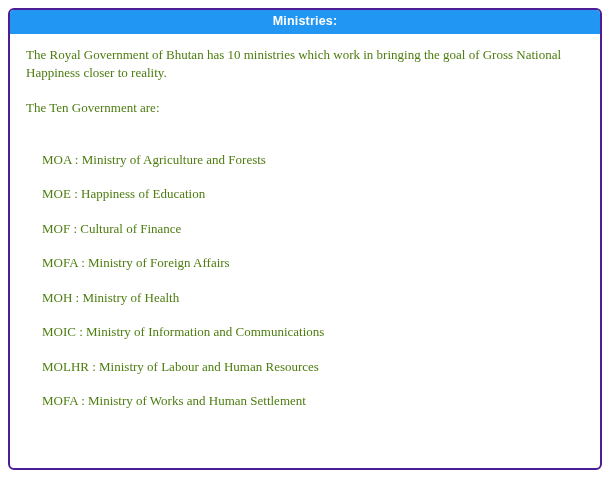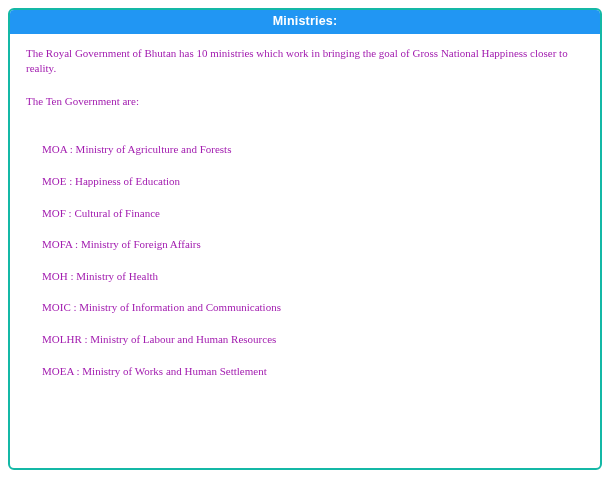--- a/index.html
+++ b/index.html
@@ -13,21 +13,21 @@
     font-family: "Liberation Serif", serif;
     overflow: hidden;
   }
   .panel {
     position: absolute;
     left: 8px;
     top: 8px;
     width: 594px;
     height: 462px;
     box-sizing: border-box;
-    border: 2px solid #14b8a6;
+    border: 2px solid #4c1d95;
     border-radius: 6px;
     background: #ffffff;
     overflow: hidden;
     display: flex;
     flex-direction: column;
   }
   .panel-header {
     background: #2196f3;
     color: #ffffff;
     font-family: "Liberation Sans", sans-serif;
@@ -36,22 +36,22 @@
     text-align: center;
     padding: 5px 0 6px 0;
     line-height: 1;
     letter-spacing: 0.2px;
     flex: 0 0 auto;
   }
   .panel-body {
     flex: 1 1 auto;
     padding: 12px 16px 8px 16px;
     box-sizing: border-box;
-    color: #a21caf;
-    font-size: 11px;
+    color: #4d7c0f;
+    font-size: 13px;
     line-height: 1.42;
   }
   .intro-paragraph {
     margin: 0 0 0 0;
     max-width: 560px;
   }
   .spacer {
     height: 17px;
   }
   .subheading {
@@ -79,16 +79,16 @@
     <p class="subheading">The Ten Government are:</p>
     <div class="spacer"></div>
     <ul class="ministry-list">
       <li>MOA : Ministry of Agriculture and Forests</li>
       <li>MOE : Happiness of Education</li>
       <li>MOF : Cultural of Finance</li>
       <li>MOFA : Ministry of Foreign Affairs</li>
       <li>MOH : Ministry of Health</li>
       <li>MOIC : Ministry of Information and Communications</li>
       <li>MOLHR : Ministry of Labour and Human Resources</li>
-      <li>MOEA : Ministry of Works and Human Settlement</li>
+      <li>MOFA : Ministry of Works and Human Settlement</li>
     </ul>
   </div>
 </div>
 
 </body></html>

